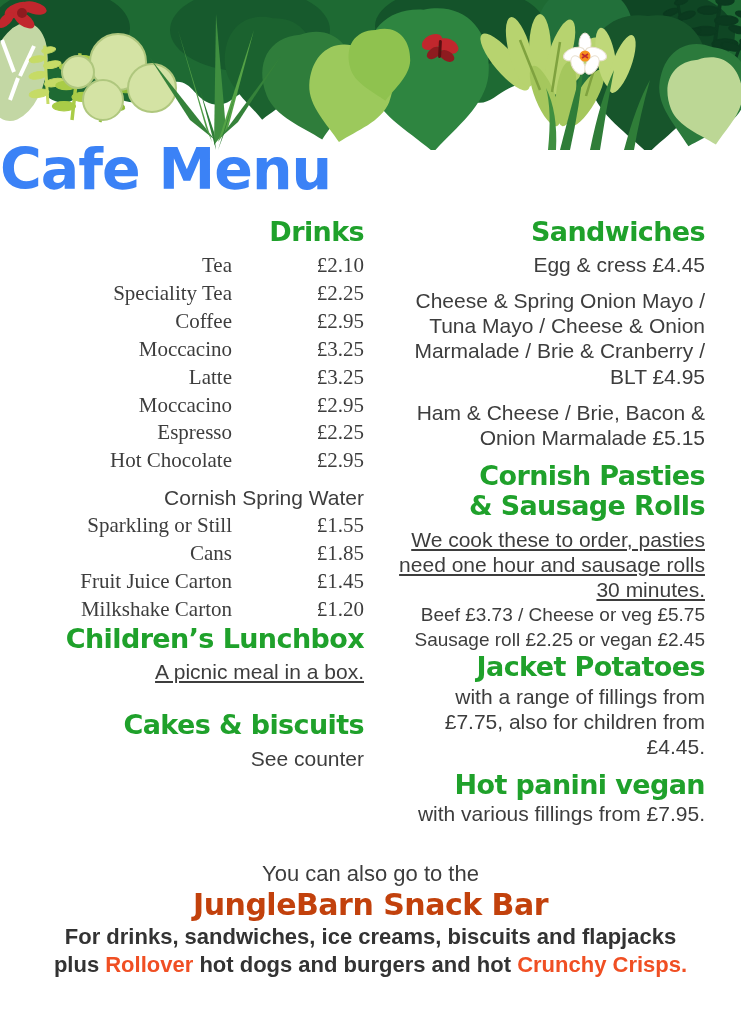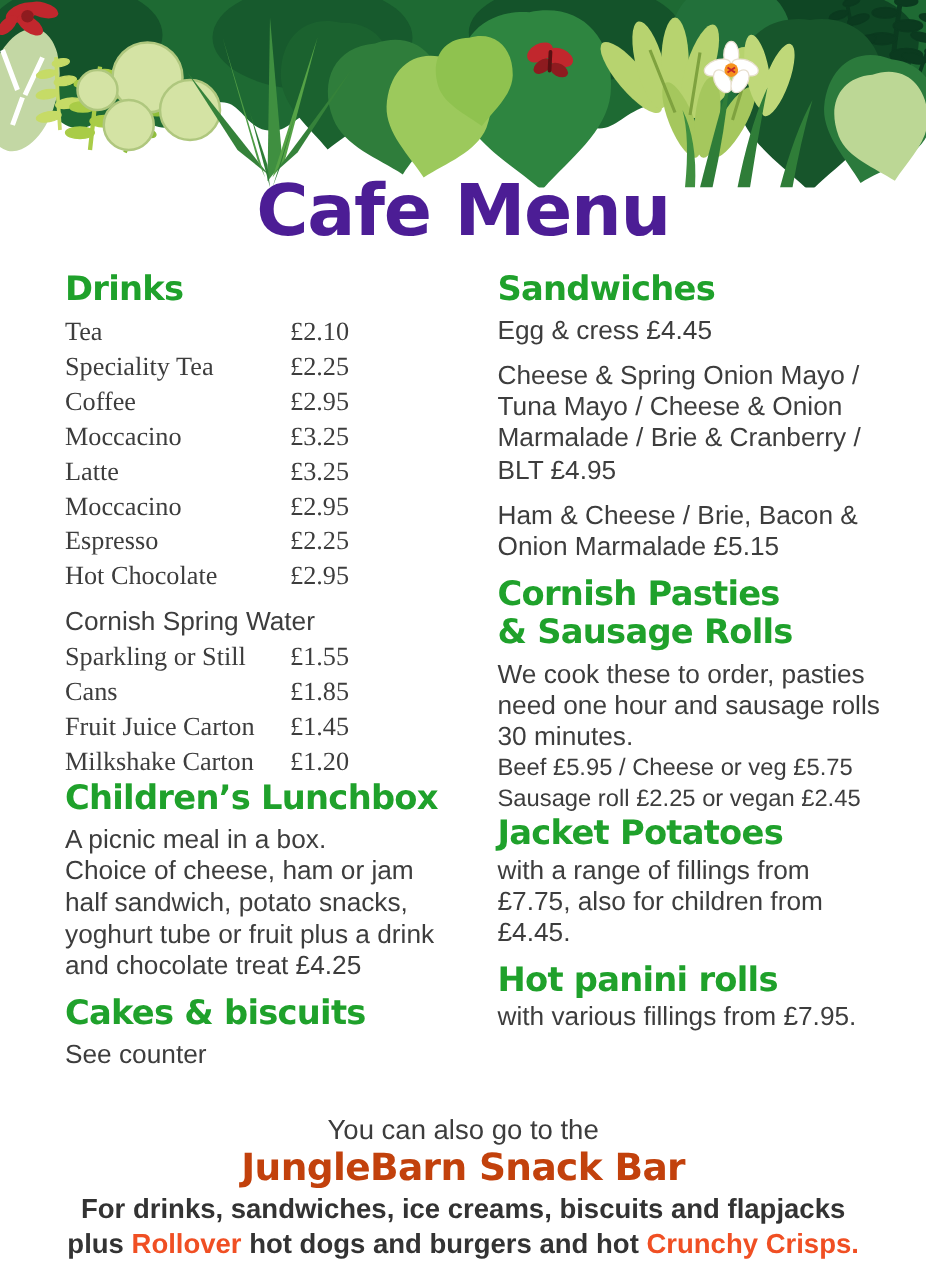--- a/index.html
+++ b/index.html
@@ -9,33 +9,33 @@
     width:741px; height:1024px;
     margin:0 auto;
     background:#ffffff;
     overflow:hidden;
     font-family:"Liberation Sans", sans-serif;
     color:#3d3d3d;
   }
   .banner { position:absolute; top:0; left:0; width:741px; height:150px; }
   .content { position:absolute; top:138px; left:0; width:741px; }
   .page-title {
-    text-align:center;
     font-family:"DejaVu Sans", "Liberation Sans", sans-serif;
     font-weight:bold;
     font-size:57px;
     letter-spacing:-1px;
-    color:#4c1d95;
+    color:#3b82f6;
     line-height:1.1;
   }
   .columns {
     display:flex;
     padding:0 48px 0 52px;
     gap:34px;
     margin-top:16px;
+    text-align:right;
   }
   .col-left  { width:312px; flex:0 0 auto; }
   .col-right { width:307px; flex:0 0 auto; }
   h2.section {
     font-family:"DejaVu Sans", "Liberation Sans", sans-serif;
     font-weight:bold;
     font-size:27px;
     letter-spacing:-0.6px;
     color:#1fa12b;
     line-height:1.12;
@@ -43,21 +43,21 @@
   }
   .sect-gap { margin-top:17px; }
   .price-table { font-size:21px; line-height:1.33;font-family:Liberation Serif, serif; }
   .price-row { display:grid; grid-template-columns:180px auto; }
   .water-header { font-size:21px; line-height:1.33; margin-top:9px; }
   p.body {
     font-size:21px;
     line-height:1.2;
     margin:0 0 11px 0;
   }
-  p.body.tight { margin-bottom:0; }
+  p.body.tight { margin-bottom:0;text-decoration:underline; }
   p.small {
     font-size:19px;
     line-height:1.32;
     margin:0;
   }
   .footer {
     text-align:center;
     margin-top:22px;
     line-height:1.3;
   }
@@ -275,44 +275,43 @@
             <span>£1.45</span>
           </div>
           <div class="price-row">
             <span>Milkshake Carton</span>
             <span>£1.20</span>
           </div>
         </div>
 
         <h2 class="section sect-gap">Children’s Lunchbox</h2>
         <p class="body tight">A picnic meal in a box.</p>
-        <p class="body">Choice of cheese, ham or jam half sandwich, potato snacks, yoghurt tube or fruit plus a drink and chocolate treat £4.25</p>
-
-        <h2 class="section" style="margin-top:10px;">Cakes &amp; biscuits</h2>
+
+        <h2 class="section" style="margin-top:26px;">Cakes &amp; biscuits</h2>
         <p class="body">See counter</p>
       </div>
 
       <div class="col-right">
         <h2 class="section">Sandwiches</h2>
         <p class="body">Egg &amp; cress £4.45</p>
         <p class="body">Cheese &amp; Spring Onion Mayo / Tuna Mayo / Cheese &amp; Onion Marmalade / Brie &amp; Cranberry / BLT £4.95</p>
         <p class="body">Ham &amp; Cheese / Brie, Bacon &amp; Onion Marmalade £5.15</p>
 
         <h2 class="section sect-gap">
           <span>Cornish Pasties</span><br>
           <span>&amp; Sausage Rolls</span>
         </h2>
         <p class="body tight">We cook these to order, pasties need one hour and sausage rolls 30 minutes.</p>
-        <p class="small">Beef £5.95 / Cheese or veg £5.75</p>
+        <p class="small">Beef £3.73 / Cheese or veg £5.75</p>
         <p class="small">Sausage roll £2.25 or vegan £2.45</p>
 
         <h2 class="section sect-gap" style="margin-bottom:1px;">Jacket Potatoes</h2>
         <p class="body">with a range of fillings from £7.75, also for children from £4.45.</p>
 
-        <h2 class="section sect-gap" style="margin-bottom:1px;">Hot panini rolls</h2>
+        <h2 class="section sect-gap" style="margin-bottom:1px;">Hot panini vegan</h2>
         <p class="body">with various fillings from £7.95.</p>
       </div>
 
     </div>
 
     <div class="footer">
       <div class="footer-line1">You can also go to the</div>
       <div class="footer-line2">JungleBarn Snack Bar</div>
       <div class="footer-line3">For drinks, sandwiches, ice creams, biscuits and flapjacks</div>
       <div class="footer-line4"><span>plus </span><span class="accent">Rollover</span><span> hot dogs and burgers and hot </span><span class="accent">Crunchy Crisps.</span></div>

